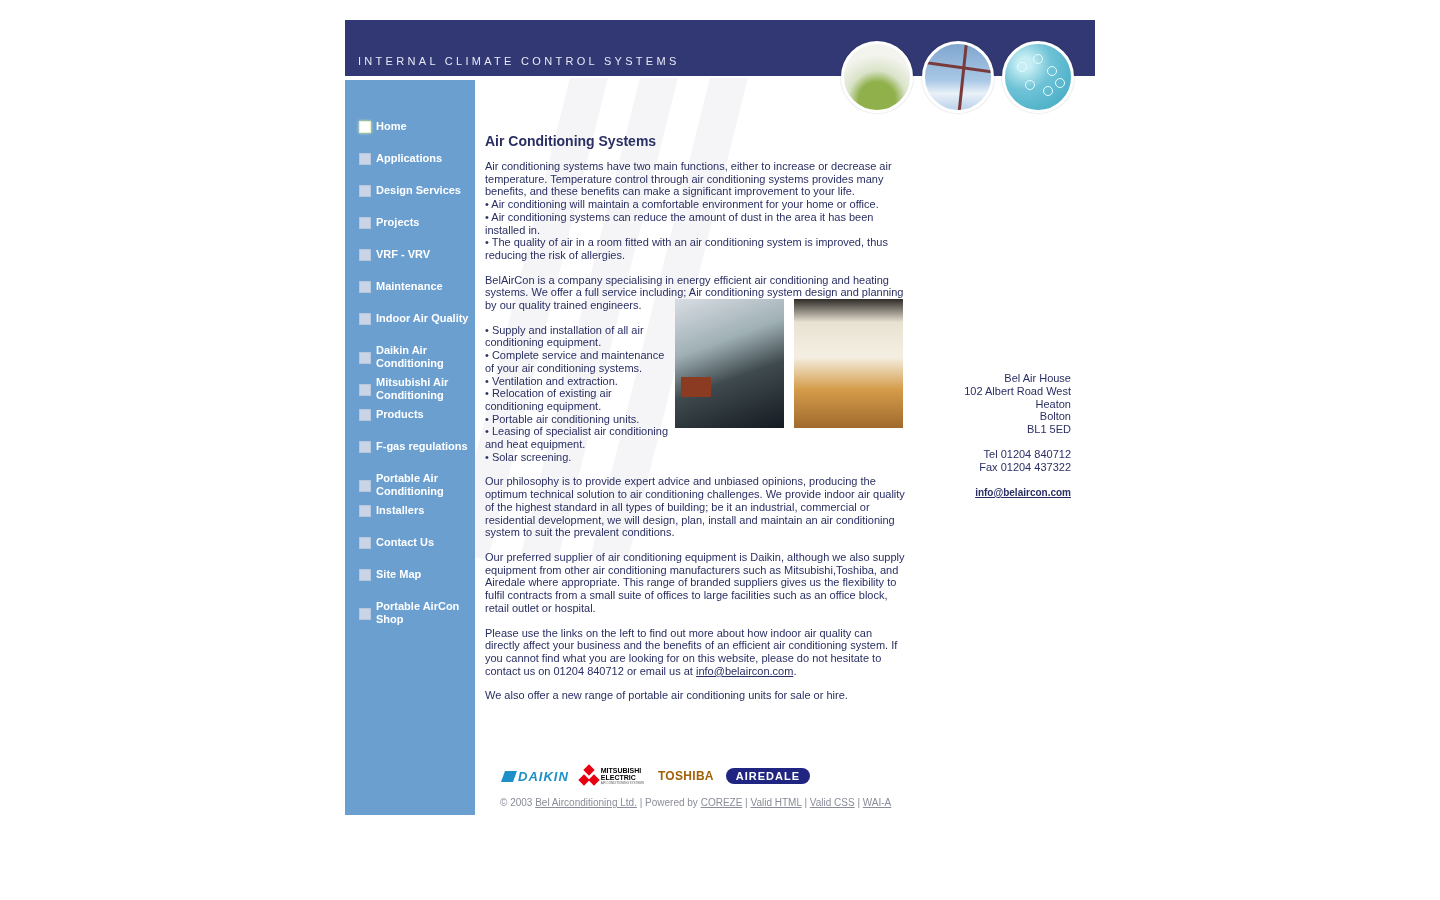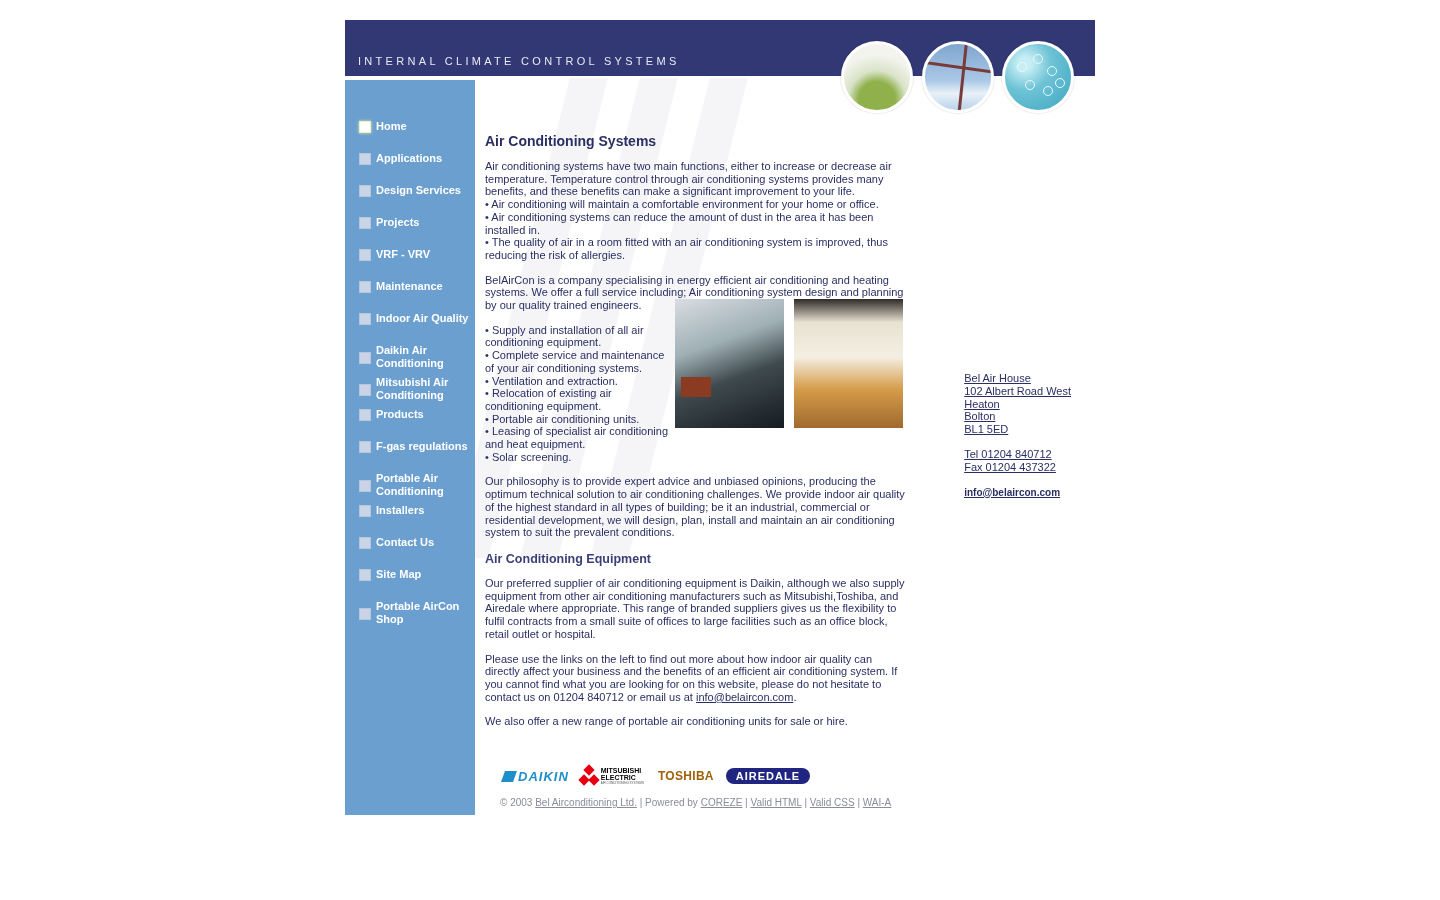--- a/index.html
+++ b/index.html
@@ -27,21 +27,21 @@
     .main h1 { margin: 0 0 10px 0; font-size: 14px; line-height: 18px; font-weight: bold; color: #2a2f63; }
     .main h2 { margin: 0 0 10px 0; font-size: 12.5px; line-height: 16px; font-weight: bold; color: #3a3f75; }
     .main p { margin: 0 0 12px 0; }
     .main a { color: #2a2f63; text-decoration: underline; }
     .svc { position: relative; }
     .svc-text { width: 188px; }
     .photo { position: absolute; top: 0; width: 109px; height: 129px; }
     .photo1 { left: 190px; background: linear-gradient(160deg,#d9dde3 0%,#9fb0b5 35%,#3f4a4e 60%,#151b22 100%); }
     .photo1::after { content:""; position:absolute; left:6px; top:78px; width:30px; height:20px; background:#8a3b22; }
     .photo2 { left: 309px; background: linear-gradient(180deg,#2e2a26 0%,#e8e2d2 18%,#f4efe2 45%,#d59c4a 70%,#a06a2d 100%); }
-    .address { position: absolute; right: 24px; top: 352px; font-size: 11px; line-height: 12.8px; color: #2a2f63; text-decoration: underline; }
+    .address { position: absolute; right: 24px; top: 352px; text-align: right; font-size: 11px; line-height: 12.8px; color: #2a2f63; }
     .address a { color: #2a2f63; font-weight: bold; text-decoration: underline; font-size: 10px; }
     .logo { position: absolute; left: 580px; top: 96px; width: 165px; height: 70px; }
     .logo-mark { position: absolute; left: 0; top: 12px; width: 30px; height: 46px; background: #2f3576; }
     .logo-wave { position: absolute; left: 5px; top: 0; width: 30px; height: 70px;
                  background: repeating-linear-gradient(100deg, transparent 0 5px, #8fb4e0 5px 8px, transparent 8px 12px); opacity:.9; border-radius: 40% 40% 30% 30%; }
     .logo-text { position: absolute; left: 40px; top: 12px; font-size: 34px; line-height: 36px; color: #2f3576; letter-spacing: -1px; }
     .logo-text b { font-weight: bold; }
     .logo-text span { font-weight: normal; }
     .logo-sub { position: absolute; left: 42px; top: 48px; font-size: 5.5px; color: #7ea3c9; letter-spacing: 0.7px; }
     .brands { position: absolute; left: 158px; top: 745px; height: 22px; display: flex; align-items: center; }
@@ -165,21 +165,20 @@
         <span>• Supply and installation of all air conditioning equipment.</span><br>
         <span>• Complete service and maintenance of your air conditioning systems.</span><br>
         <span>• Ventilation and extraction.</span><br>
         <span>• Relocation of existing air conditioning equipment.</span><br>
         <span>• Portable air conditioning units.</span><br>
         <span>• Leasing of specialist air conditioning and heat equipment.</span><br>
         <span>• Solar screening.</span>
       </p>
     </div>
     <p>Our philosophy is to provide expert advice and unbiased opinions, producing the optimum technical solution to air conditioning challenges. We provide indoor air quality of the highest standard in all types of building; be it an industrial, commercial or residential development, we will design, plan, install and maintain an air conditioning system to suit the prevalent conditions.</p>
-    <h2>Air Conditioning Equipment</h2>
     <p>Our preferred supplier of air conditioning equipment is Daikin, although we also supply equipment from other air conditioning manufacturers such as Mitsubishi,Toshiba, and Airedale where appropriate. This range of branded suppliers gives us the flexibility to fulfil contracts from a small suite of offices to large facilities such as an office block, retail outlet or hospital.</p>
     <p>
       <span>Please use the links on the left to find out more about how indoor air quality can directly affect your business and the benefits of an efficient air conditioning system. If you cannot find what you are looking for on this website, please do not hesitate to contact us on 01204 840712 or email us at </span><a href="#">info@belaircon.com</a><span>.</span>
     </p>
     <p>We also offer a new range of portable air conditioning units for sale or hire.</p>
   </div>
 
 
   <div class="address">
     <div>Bel Air House</div>

